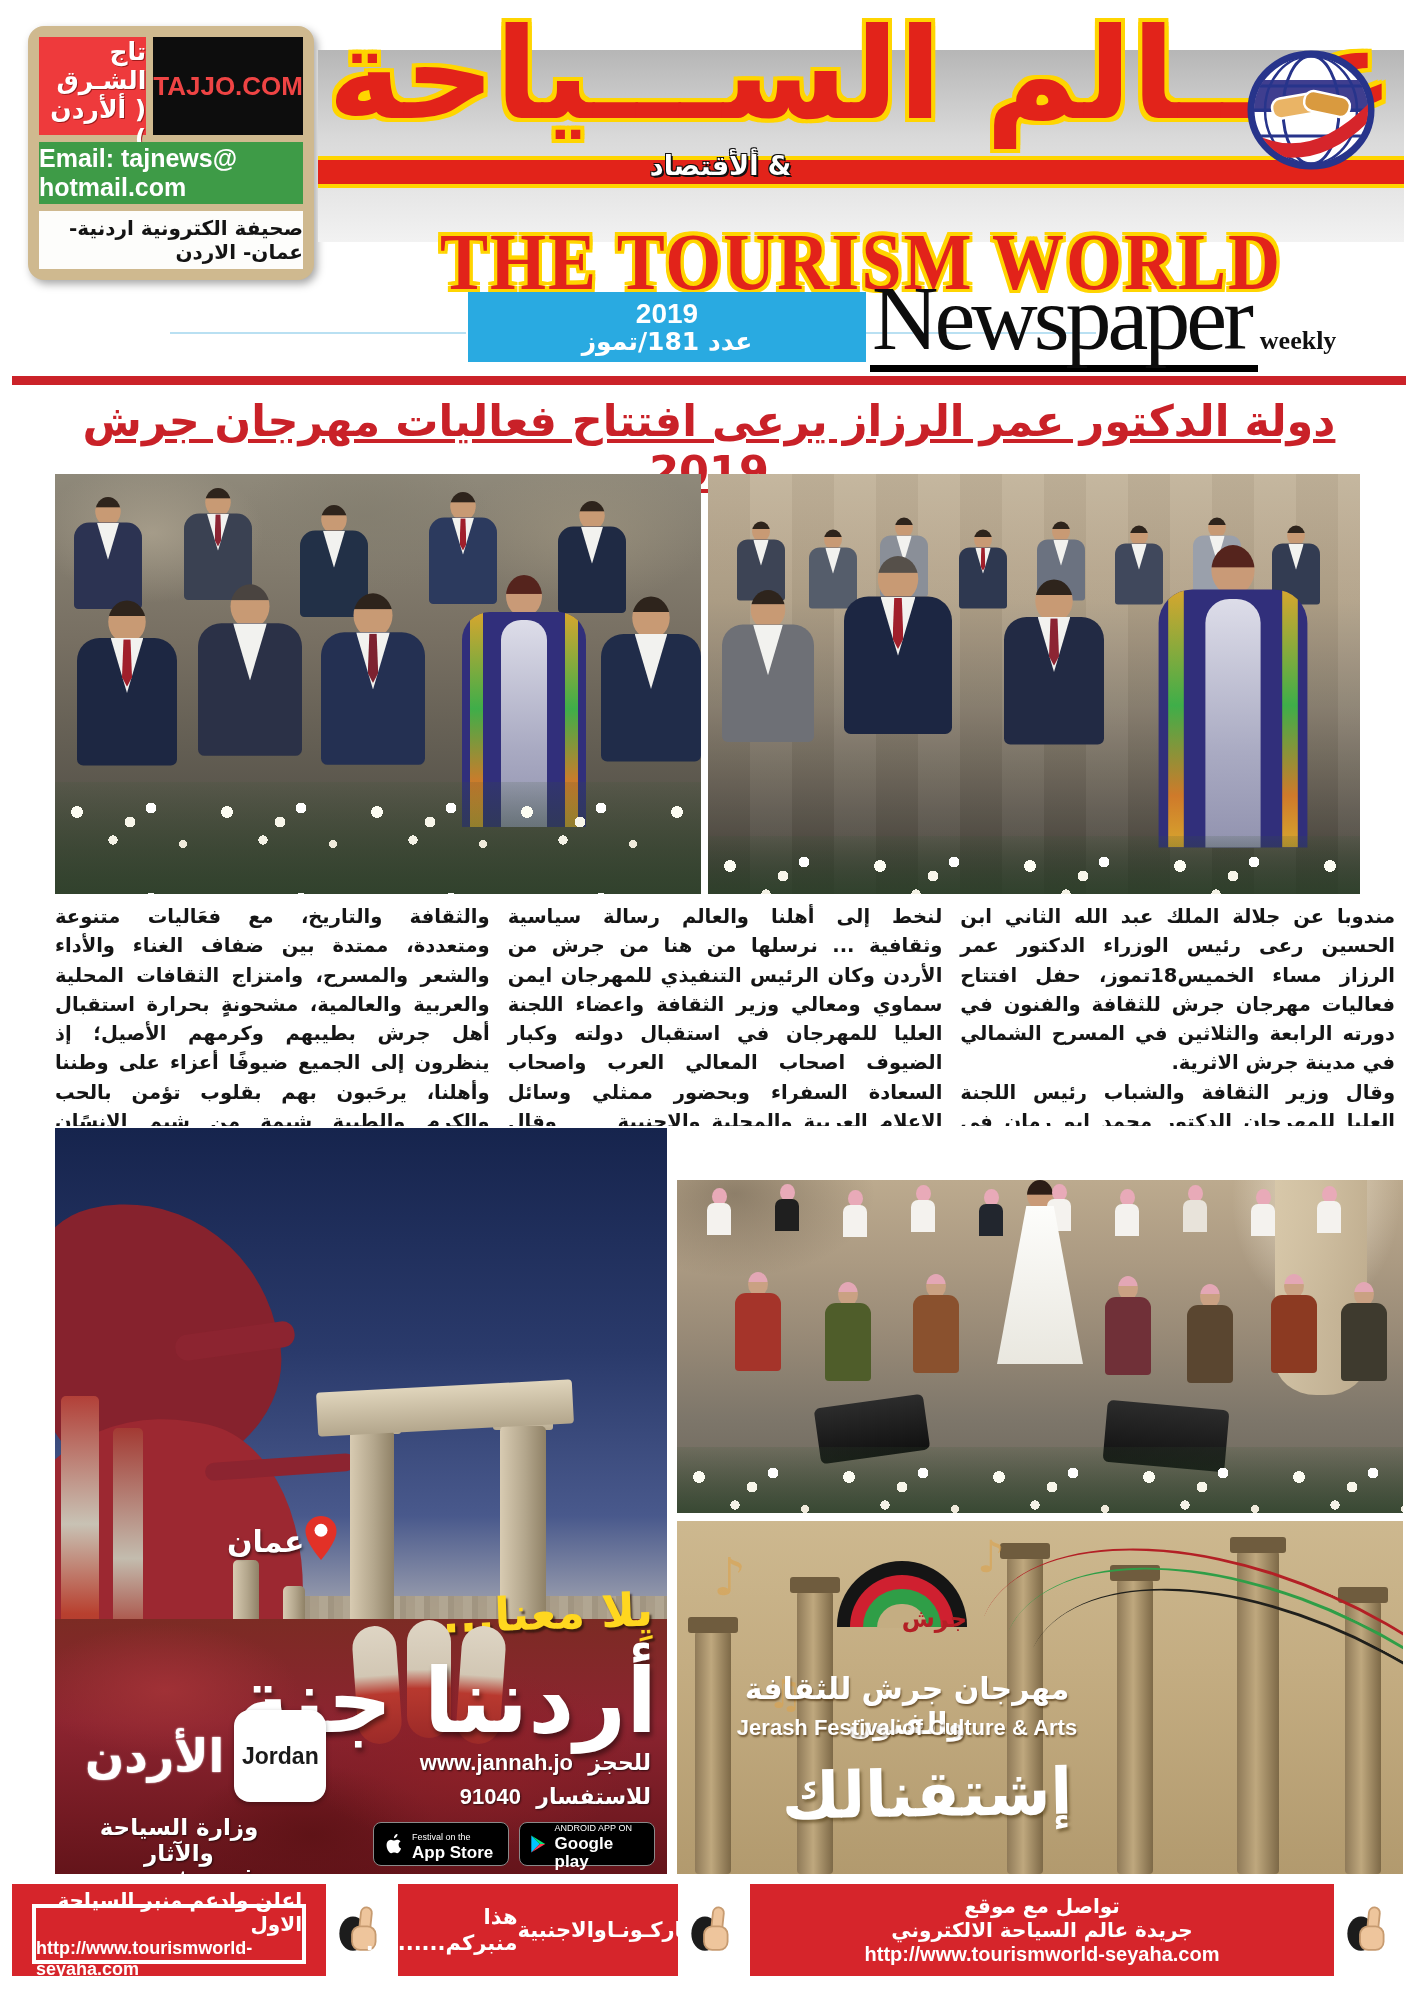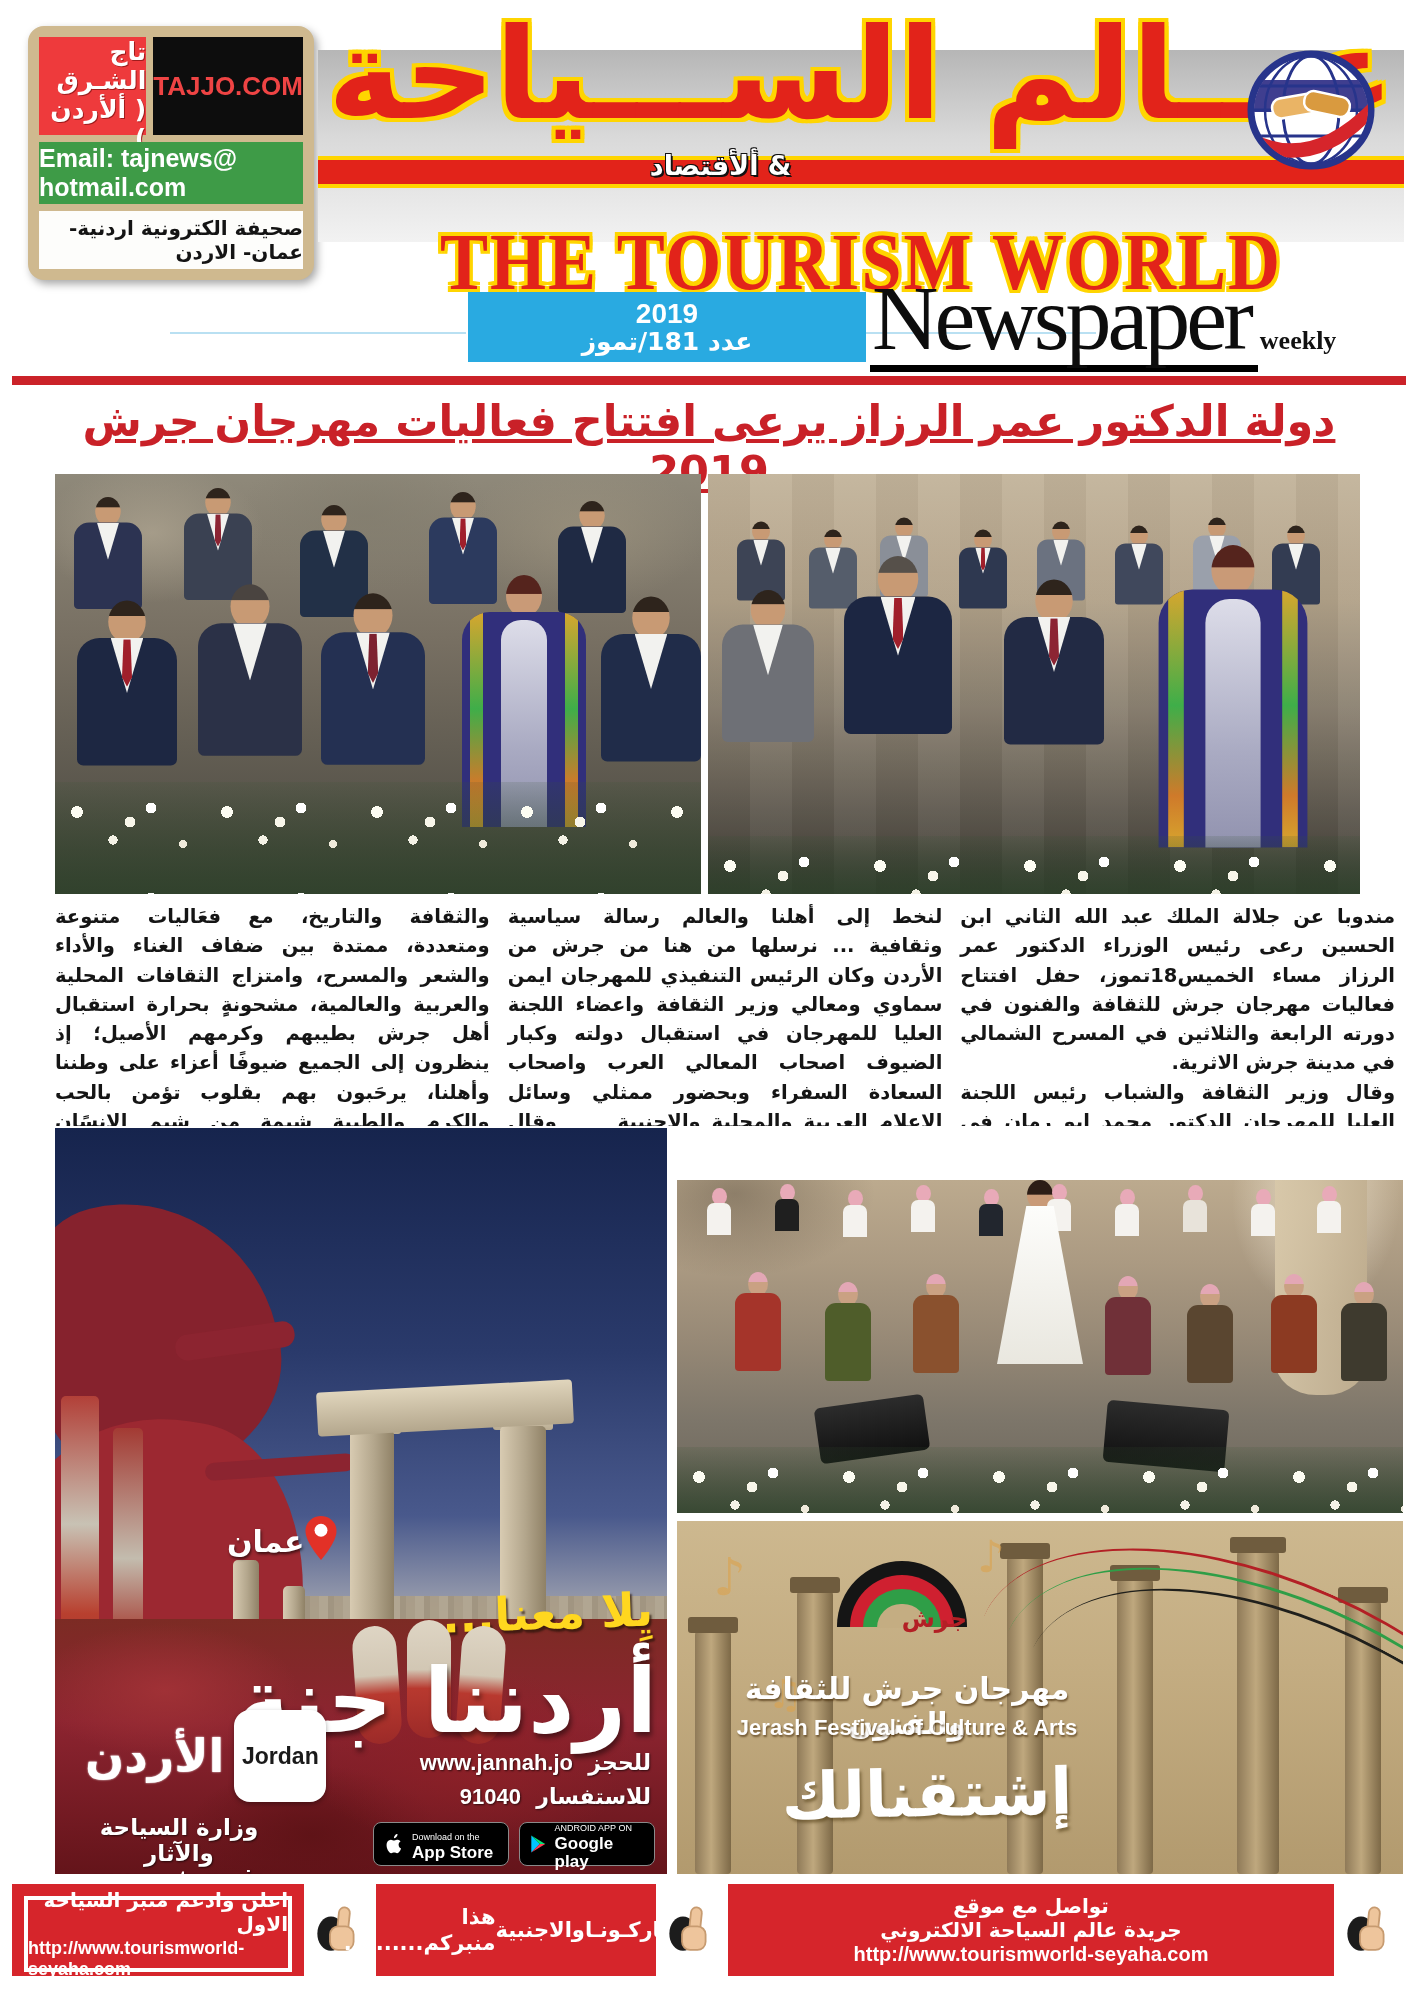--- a/index.html
+++ b/index.html
@@ -176,21 +176,21 @@
   .ribbon{position:absolute;width:620px;height:320px;border-radius:50%;border-top:3px solid #b32025;}
   .jt{text-align:center;color:#fff;font-weight:bold;text-shadow:1px 2px 2px rgba(70,45,10,.65);}
   .jt-ar{left:15px;top:150px;width:430px;font-size:30px;direction:rtl;}
   .jt-en{left:15px;top:194px;width:430px;font-size:22px;font-family:"Liberation Sans",sans-serif;}
   .jt-cal{left:50px;top:236px;width:400px;text-align:center;color:#fff;font-size:64px;font-weight:bold;
           direction:rtl;transform:rotate(-1deg);text-shadow:2px 3px 3px rgba(80,60,20,.55);}
 
   
   .footer{left:12px;top:1884px;width:1394px;height:92px;display:flex;}
   .f-red{background:#d6252b;color:#fff;}
-  .f-left{width:292px;padding:12px;box-sizing:border-box;}
+  .f-left{width:314px;padding:20px;box-sizing:border-box;}
   .f-left-in{height:100%;border:4px solid #fff;display:flex;flex-direction:column;justify-content:center;
              align-items:center;gap:2px;}
   .f-left-in .l1{font-size:20px;font-weight:bold;direction:rtl;}
   .f-left-in .l2{font-family:"Liberation Sans",sans-serif;font-size:18px;font-weight:bold;}
   .f-thumb{width:72px;background:#fff;display:grid;place-items:center;}
   .f-mid{width:280px;display:flex;flex-direction:row;justify-content:center;align-items:center;
          font-size:21px;font-weight:bold;direction:rtl;line-height:1.25;}
   .f-right{flex:1;display:flex;flex-direction:column;justify-content:center;align-items:center;
            font-size:20px;font-weight:bold;direction:rtl;line-height:1.2;}
   .f-right .url{font-family:"Liberation Sans",sans-serif;direction:ltr;font-size:20px;}
@@ -459,21 +459,21 @@
       <div class="jl-url">www.mota.gov.jo</div>
     </div>
     <div class="abs book" style="top:622px;"><span>للحجز</span>&nbsp;&nbsp;<span class="lat">www.jannah.jo</span></div>
     <div class="abs book" style="top:656px;"><span>للاستفسار</span>&nbsp;&nbsp;<span class="lat">91040</span></div>
     <div class="abs badges">
       <div class="badge">
         <svg width="22" height="24" viewBox="0 0 24 24">
           <path fill="#fff" d="M17 12.8c0-2.4 2-3.5 2.1-3.6-1.1-1.7-2.9-1.9-3.5-1.9-1.5-.2-2.9.9-3.7.9-.8 0-1.9-.9-3.2-.9-1.6 0-3.2 1-4 2.5-1.7 3-.4 7.5 1.2 9.9.8 1.2 1.8 2.5 3.1 2.4 1.2 0 1.7-.8 3.2-.8 1.5 0 1.9.8 3.2.8 1.3 0 2.2-1.2 3-2.4.9-1.4 1.3-2.7 1.3-2.8-.1 0-2.7-1-2.7-4.1z"></path>
           <path fill="#fff" d="M14.8 4.2c.7-.8 1.1-1.9 1-3-1 0-2.1.6-2.8 1.4-.6.7-1.2 1.9-1 3 1.1.1 2.2-.6 2.8-1.4z"></path>
         </svg>
-        <span><span class="b-small">Download on the</span><br>
+        <span><span class="b-small">Festival on the</span><br>
         <span class="b-big">App Store</span></span>
       </div>
       <div class="badge">
         <svg width="20" height="22" viewBox="0 0 24 24">
           <path d="M3 1 L14 12 L3 23 Z" fill="#00c4ff"></path>
           <path d="M3 1 L21 12 L14 12 Z" fill="#00e676"></path>
           <path d="M3 23 L21 12 L14 12 Z" fill="#ff3d57"></path>
         </svg>
         <span><span class="b-small">ANDROID APP ON</span><br>
         <span class="b-big">Google play</span></span>

